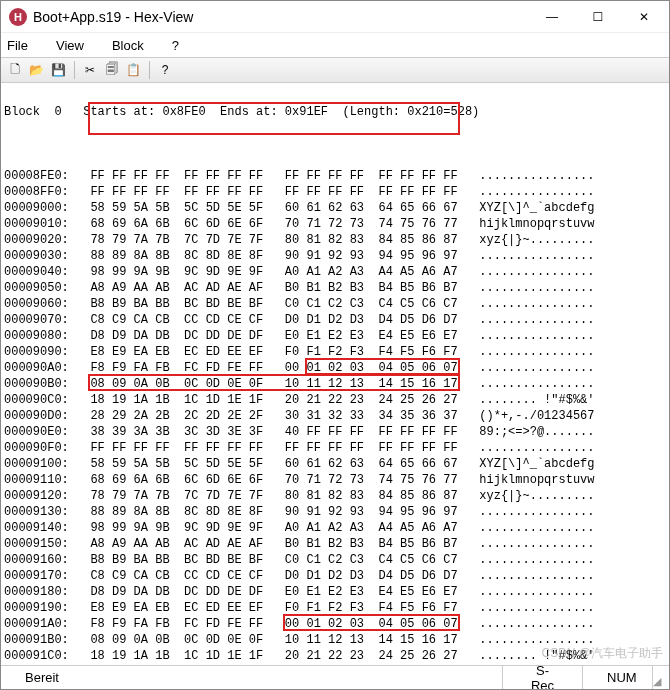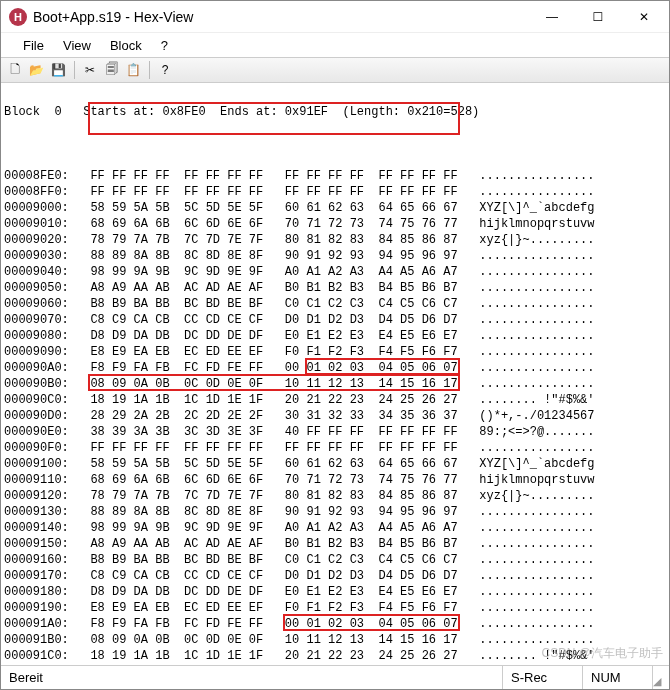--- a/index.html
+++ b/index.html
@@ -37,24 +37,24 @@
   .winbtns { display: flex; }
   .winbtn {
     width: 46px; height: 30px;
     display: flex; align-items: center; justify-content: center;
     font-family: "Segoe UI Symbol", sans-serif;
     font-size: 12px;
     color: #000;
   }
   .menubar {
     height: 24px;
-    padding: 0 16px;
+    padding: 0 0;
     display: flex;
     align-items: center;
-    gap: 7px;
+    gap: 16px;
     font-size: 13px;
   }
   .menu-item { padding: 2px 6px; }
   .toolbar {
     height: 26px;
     border-top: 1px solid #ccc;
     border-bottom: 1px solid #ccc;
     background: linear-gradient(#f8f8f8,#e8e8e8);
     display: flex;
     align-items: center;
@@ -98,21 +98,21 @@
     height: 24px;
     border-top: 1px solid #ccc;
     display: flex;
     align-items: center;
     font-size: 13px;
   }
   .status-cell {
     height: 100%;
     display: flex;
     align-items: center;
-    padding: 0 8px;
+    padding: 0 24px;
     border-right: 1px solid #ccc;
     text-align: center;
   }
   .status-cell:last-child { border-right: none; }
   .resize-grip {
     width: 16px; align-self: flex-end;
     color: #999; padding-right: 2px; padding-bottom: 1px;
     font-size: 11px;
   }
 </style>

